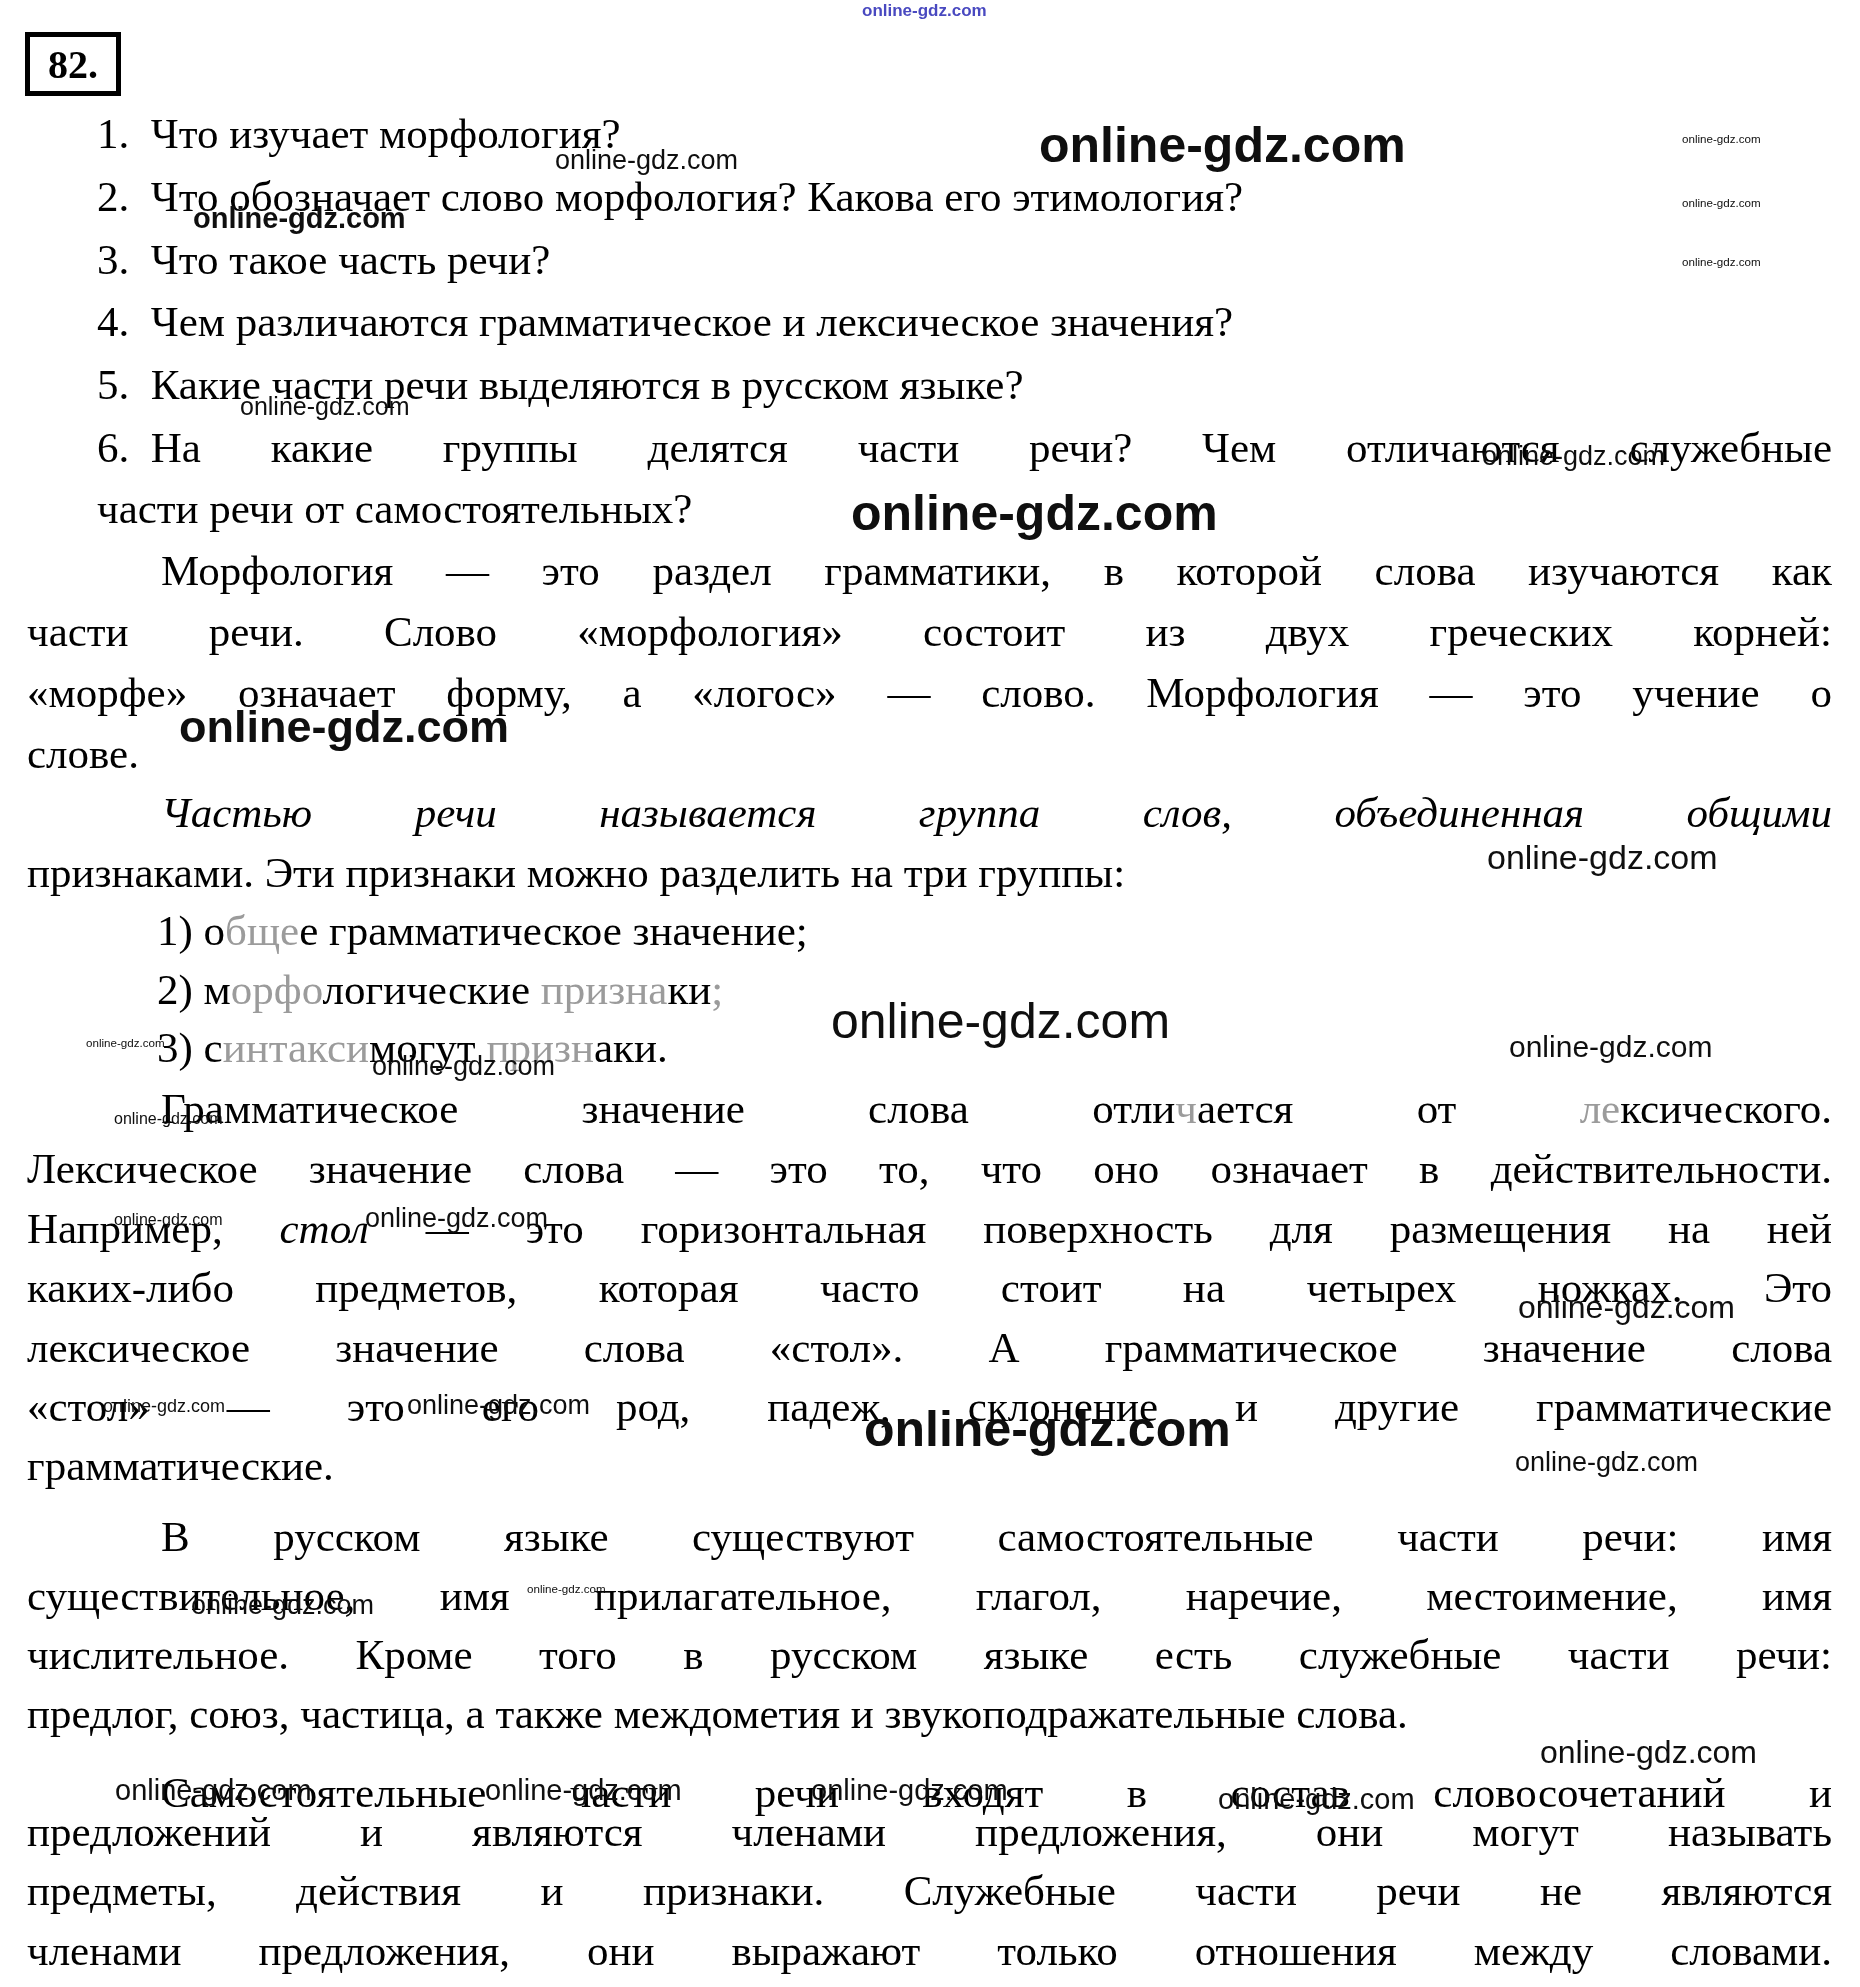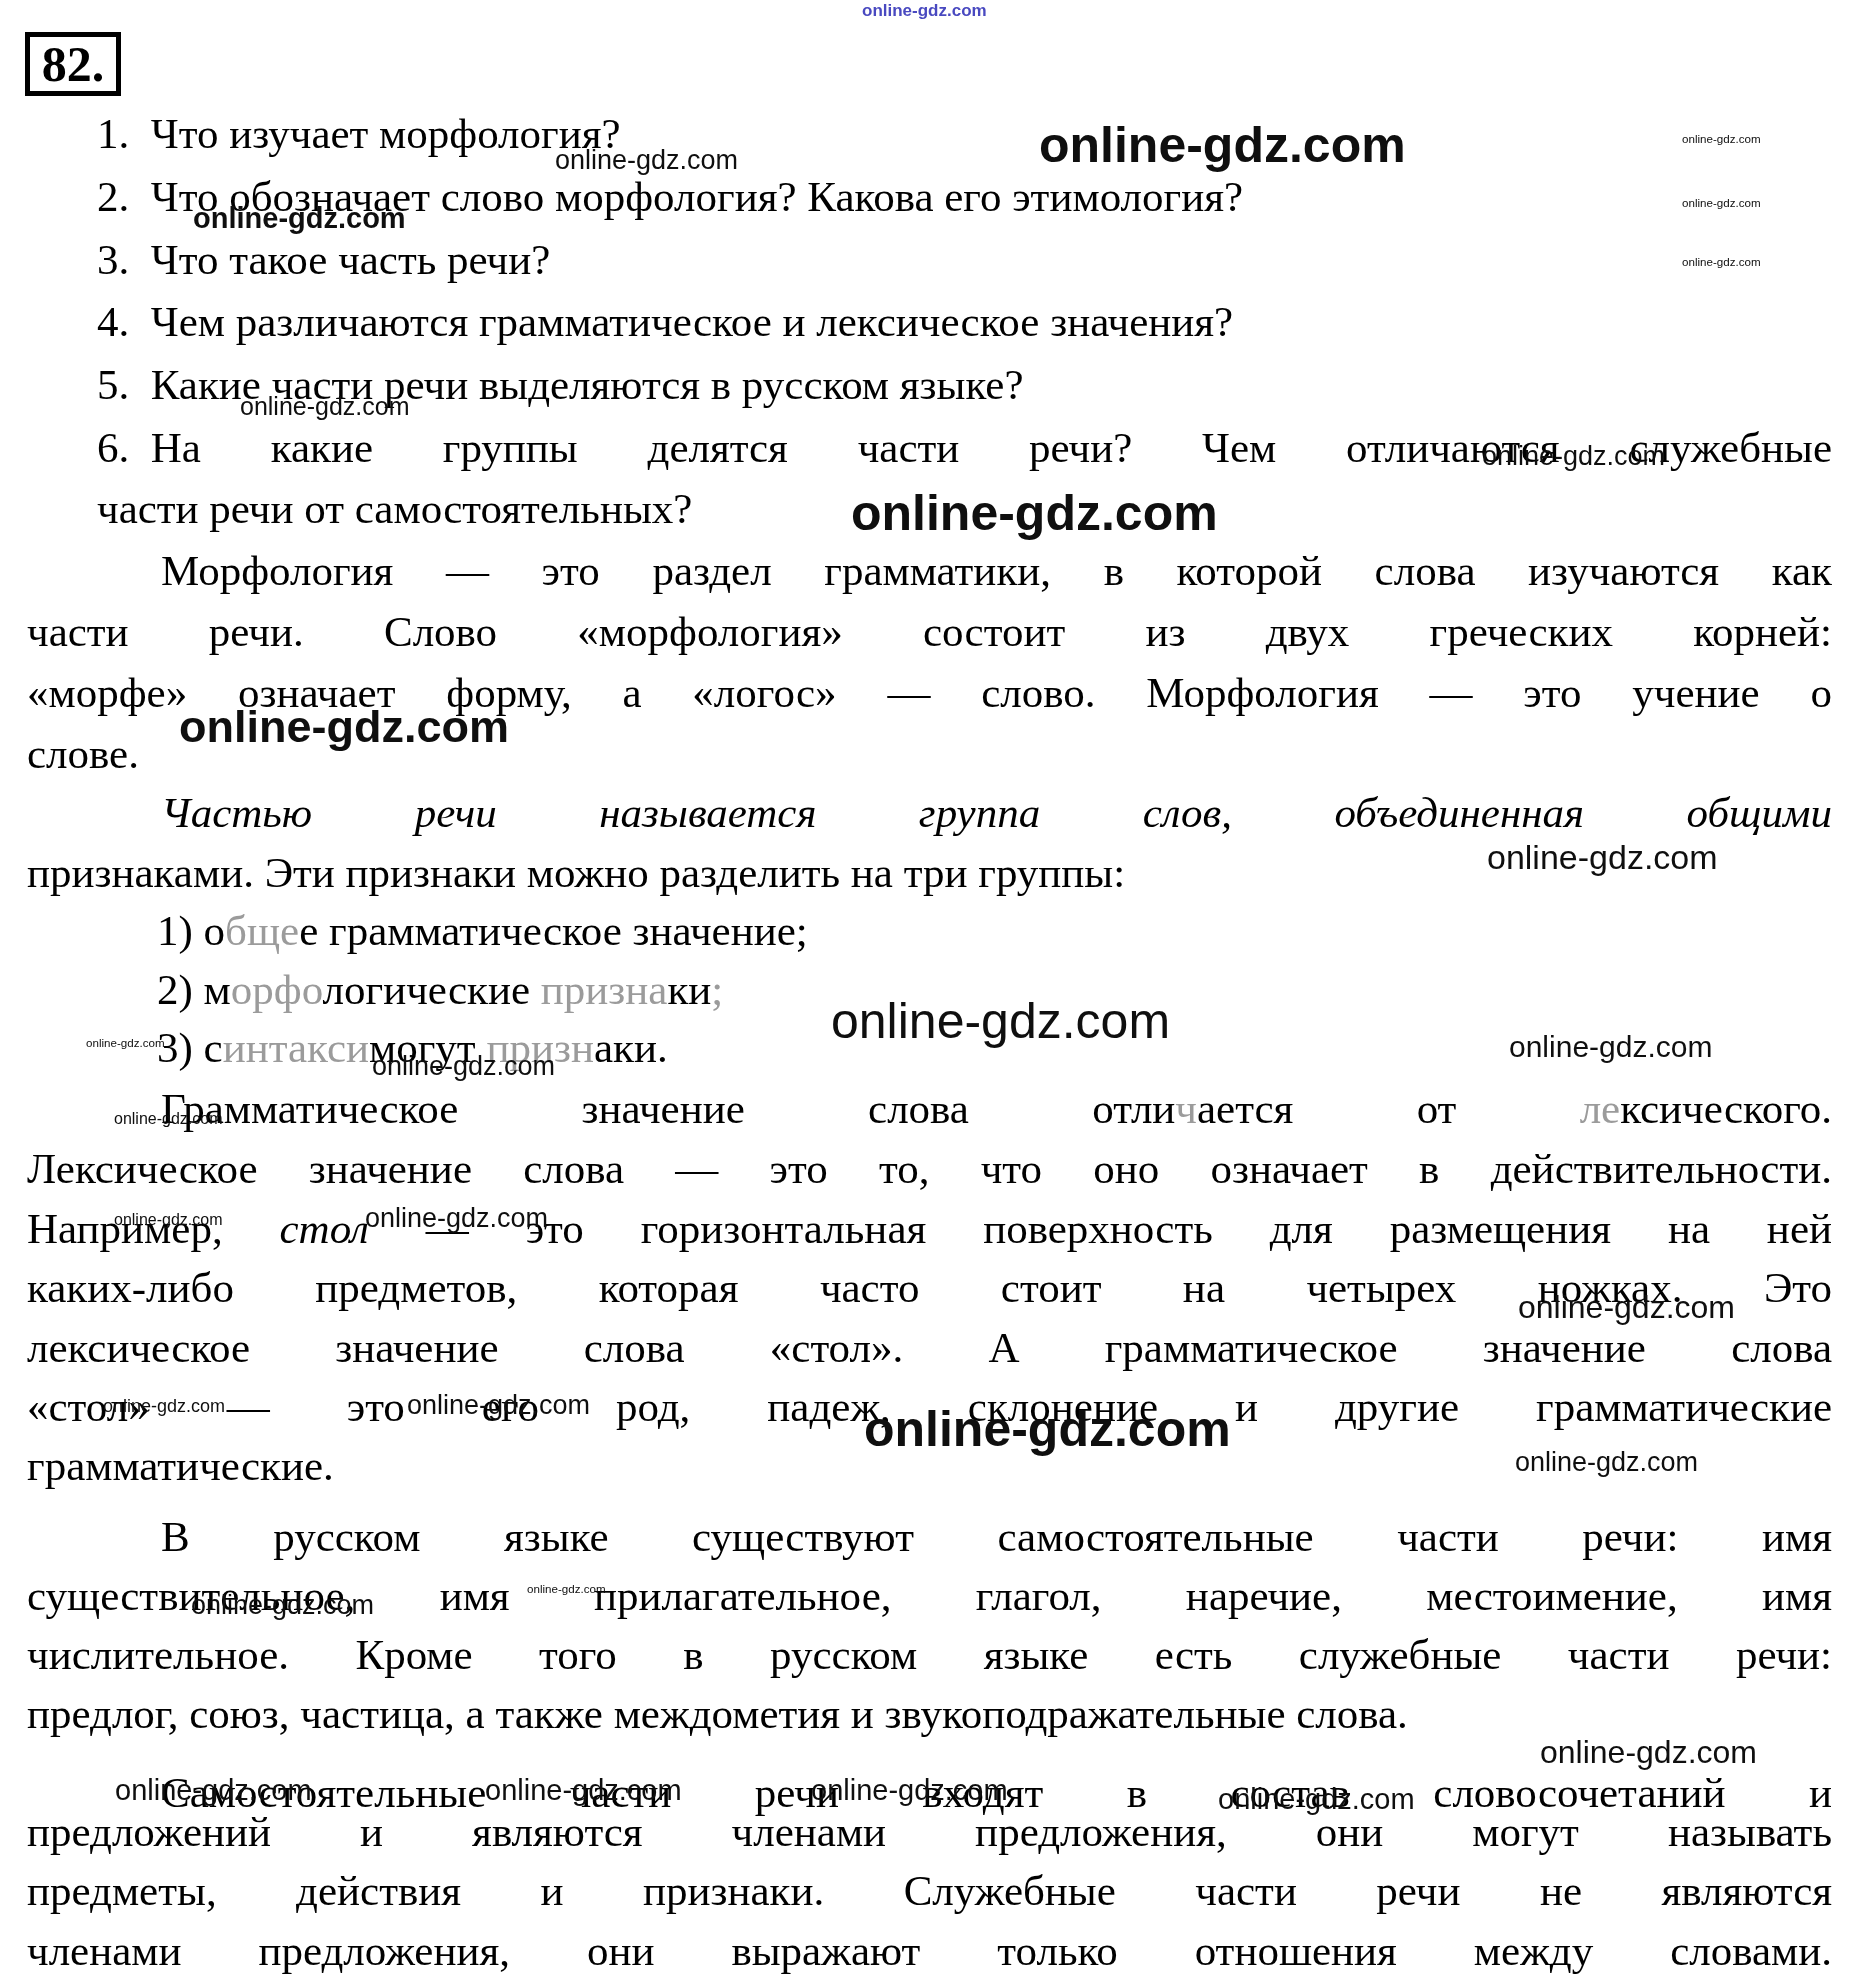--- a/index.html
+++ b/index.html
@@ -10,21 +10,21 @@
     background: #ffffff;
     font-family: "Liberation Serif", serif;
     overflow: hidden;
   }
   .exercise-box {
     position: absolute;
     left: 25px; top: 32px;
     width: 86px; height: 54px;
     border: 5.4px solid #000;
     display: flex; align-items: center; justify-content: center;
-    font-weight: bold; font-size: 50px; color: #000;
+    font-weight: bold; font-size: 40px; color: #000;
   }
   .faint-instruction {
     position: absolute;
     left: 136px; top: 43px;
     font-size: 41px; font-weight: bold;
     color: #e8e5de;
     white-space: nowrap;
   }
   .line {
     position: absolute;

